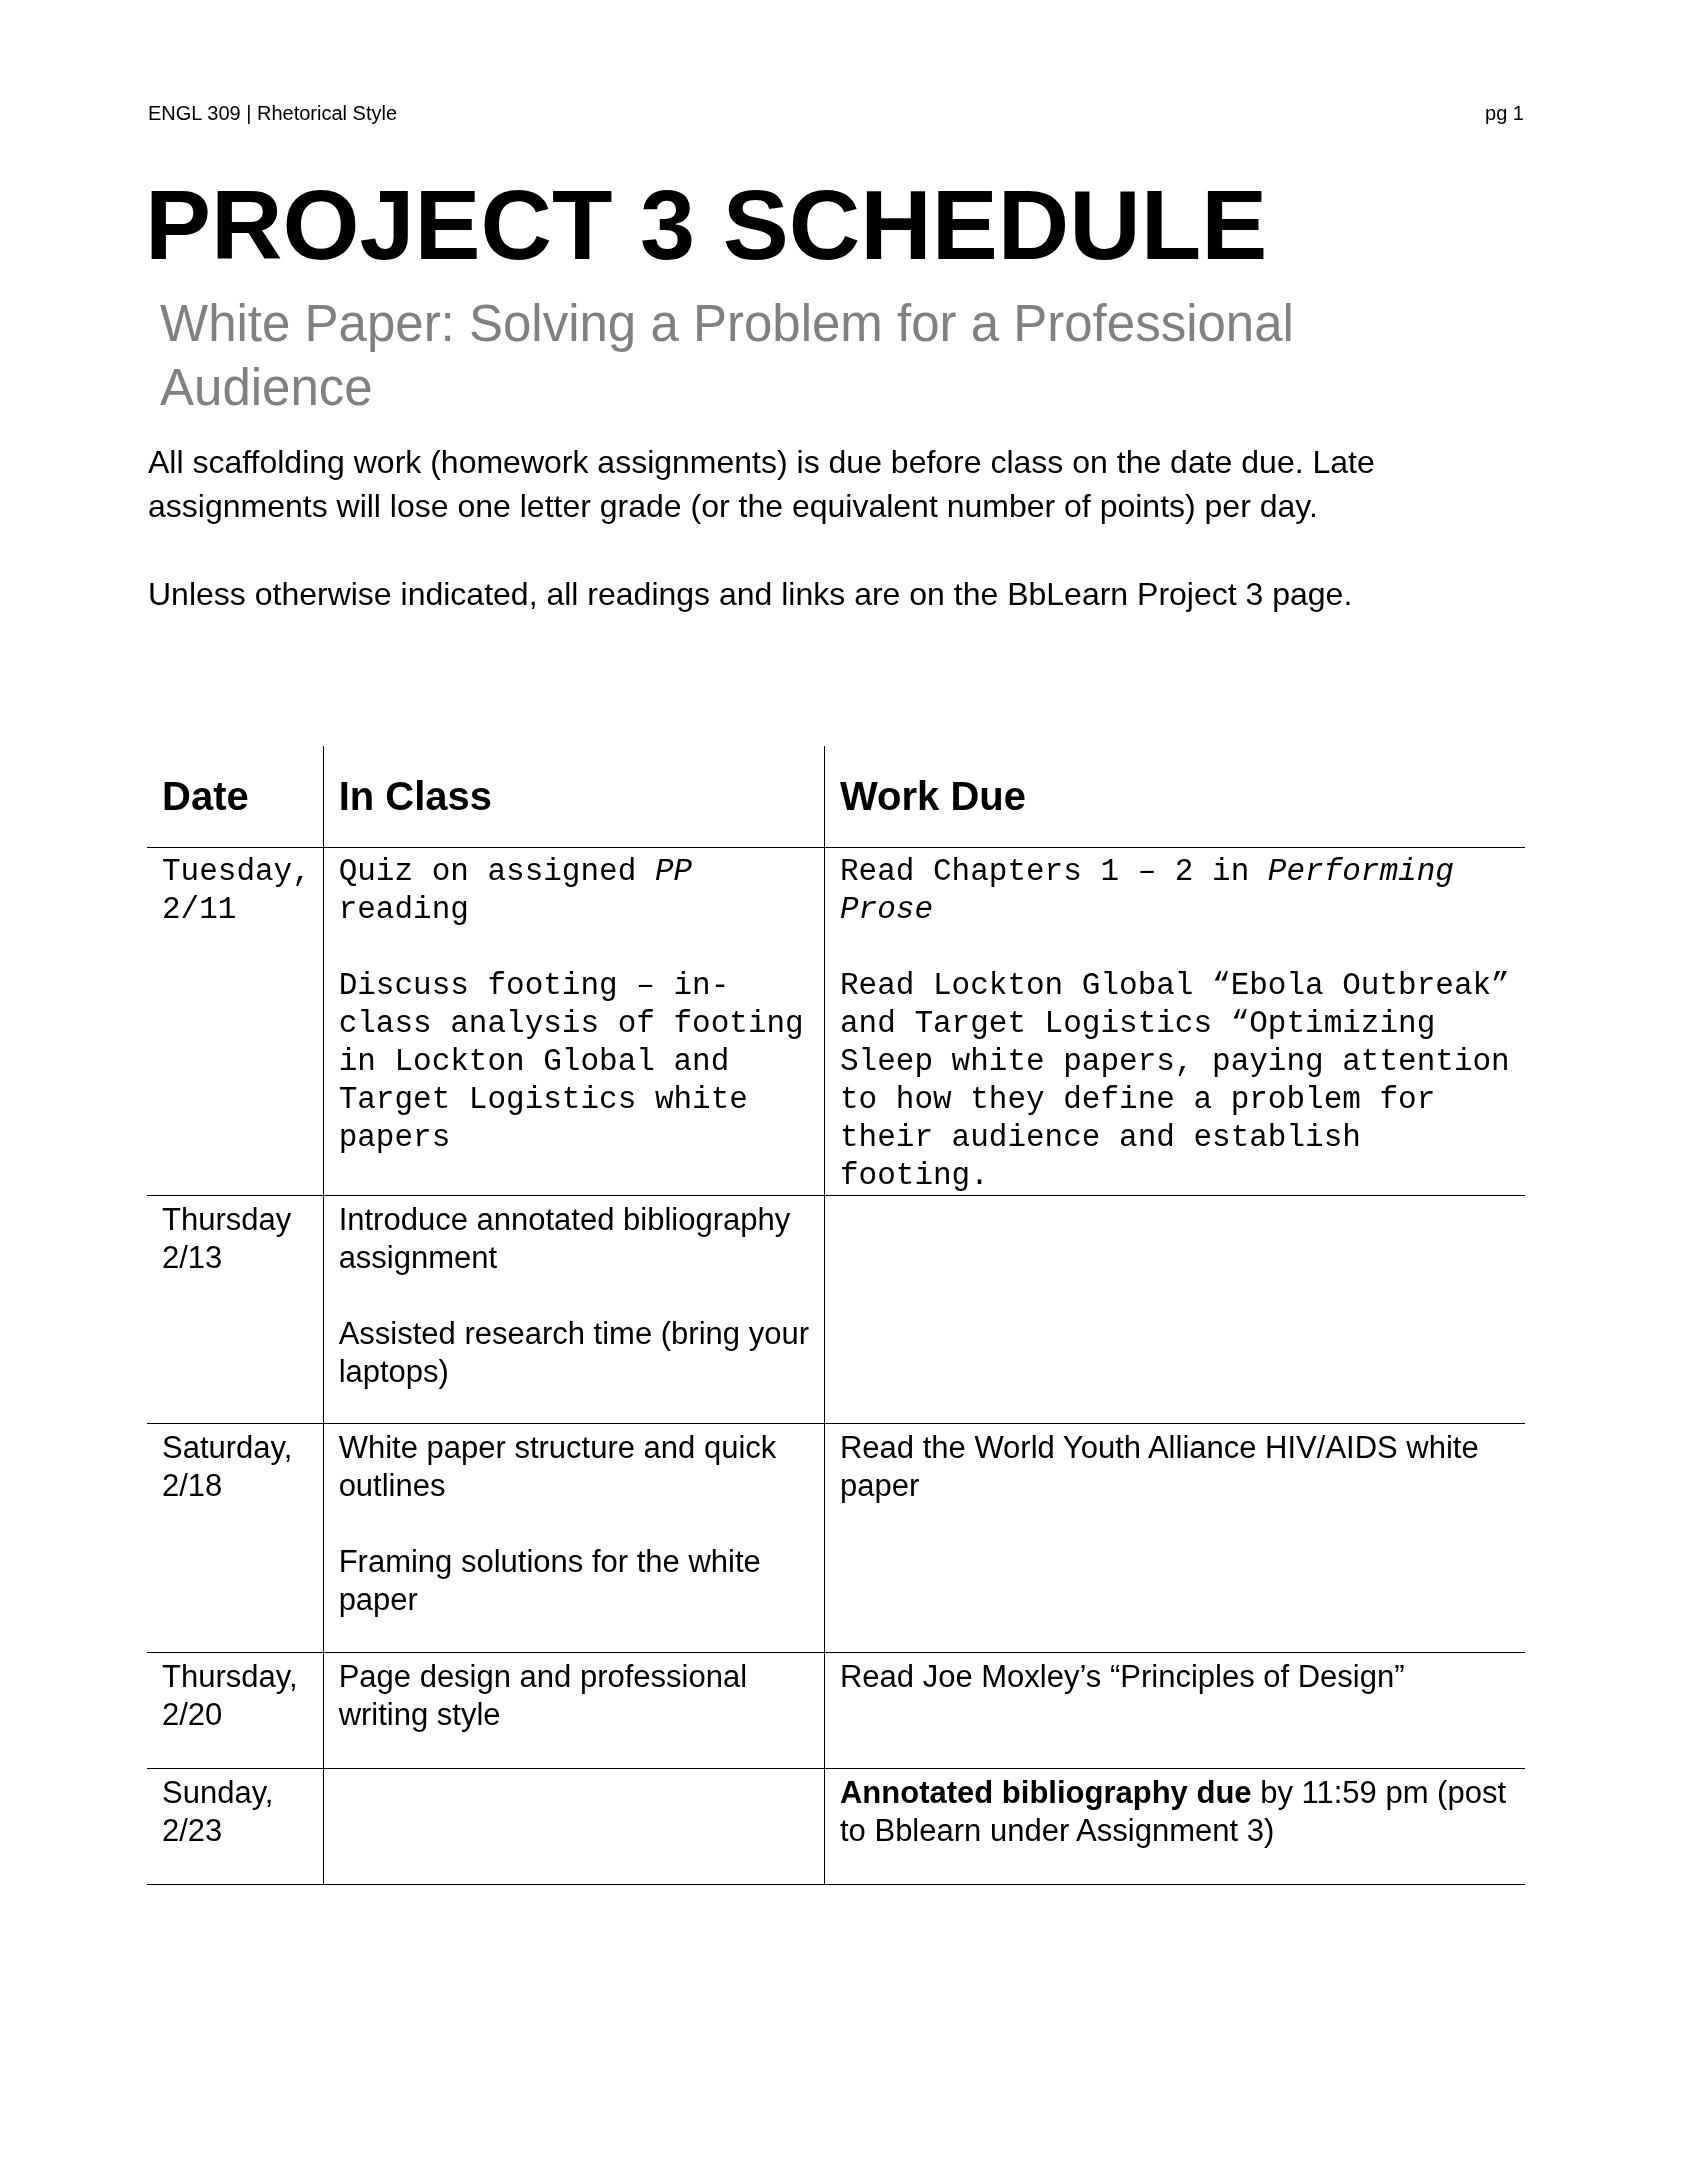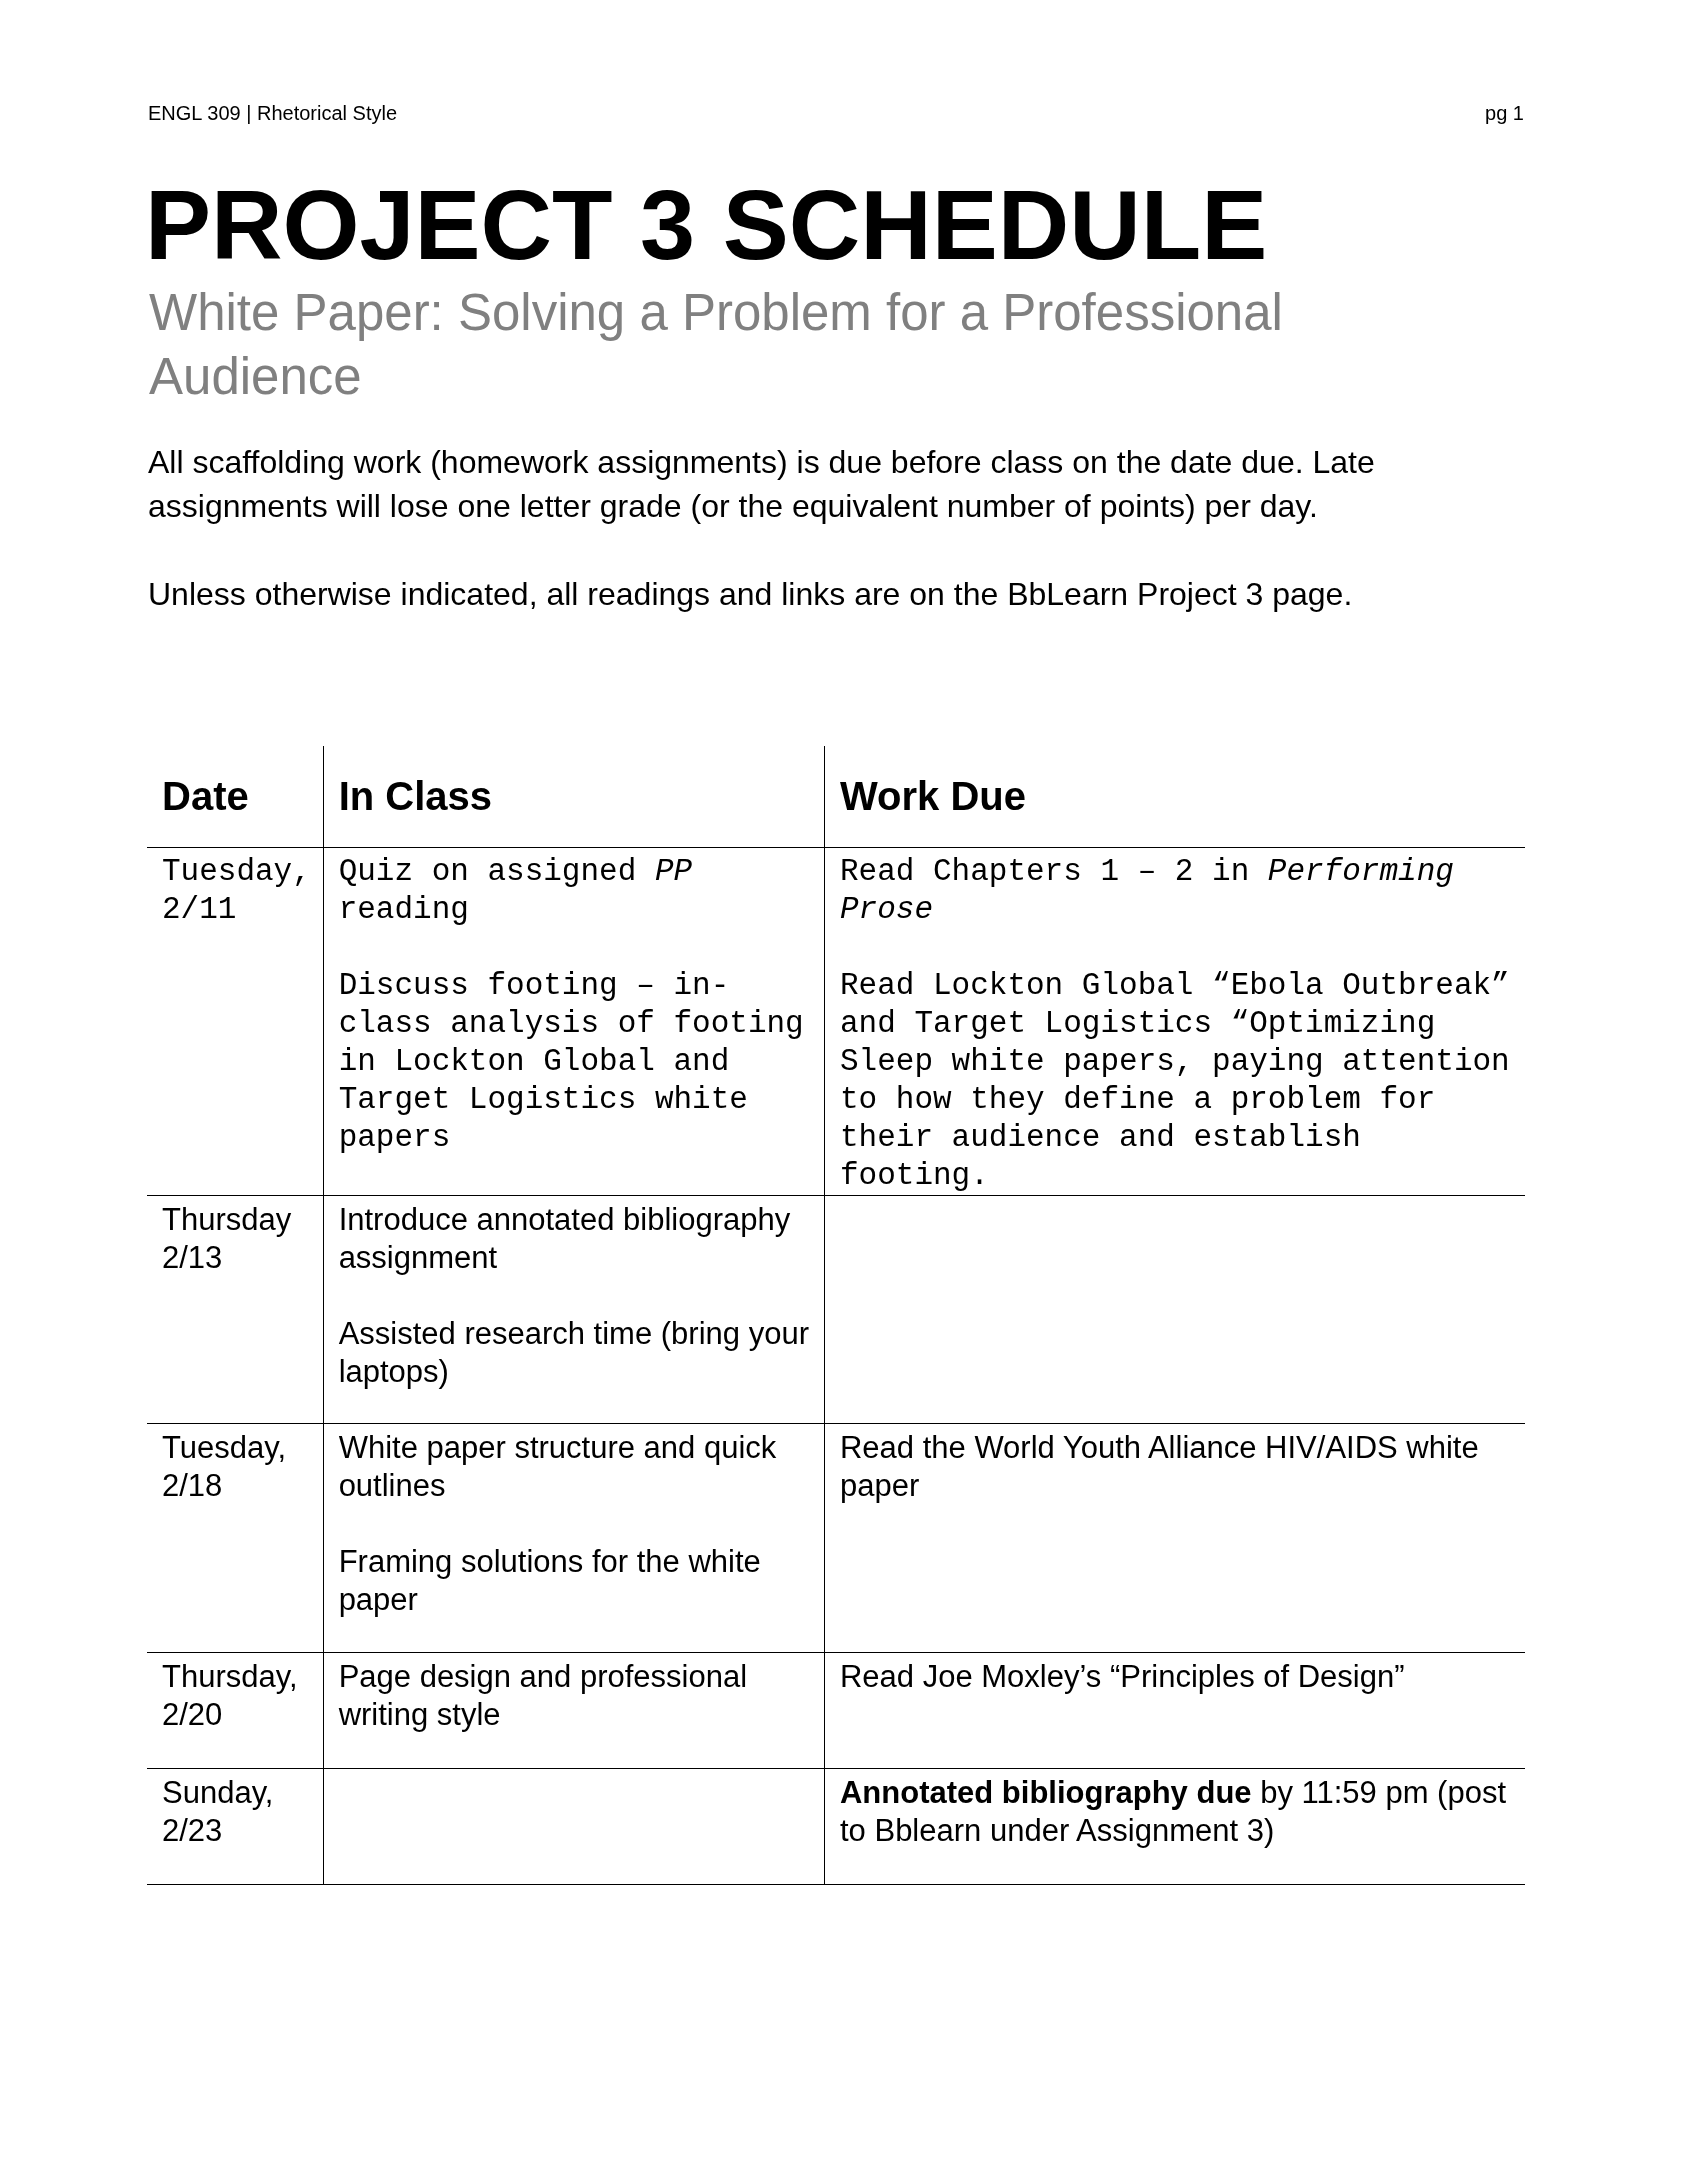--- a/index.html
+++ b/index.html
@@ -10,21 +10,21 @@
   .page-header {
     position: absolute; left: 148px; top: 97px; width: 1376px;
     display: flex; justify-content: space-between;
     font-size: 20px; line-height: 33px;
   }
   .title {
     position: absolute; left: 145px; top: 171px; margin: 0;
     font-size: 99px; font-weight: 700; line-height: 107px; letter-spacing: 0px;
   }
   .subtitle {
-    position: absolute; left: 148px; top: 280px; width: 1318px; margin: 1px;
+    position: absolute; left: 148px; top: 280px; width: 1318px; margin: 12px;
     font-size: 51px; font-weight: 400; line-height: 64px; color: #808080;
   }
   .intro {
     position: absolute; left: 148px; top: 440px; width: 1368px;
     font-size: 32px; line-height: 44px;
   }
   .intro p { margin: 0 0 44px 0; }
 
   .schedule {
     position: absolute; left: 147px; top: 746px; width: 1378px;
@@ -102,21 +102,21 @@
     <tr class="r3">
       <td>Thursday 2/13</td>
       <td>
         <p class="cell-block">Introduce annotated bibliography assignment</p>
         <p class="cell-block">Assisted research time (bring your laptops)</p>
       </td>
       <td></td>
     </tr>
 
     <tr class="r4">
-      <td>Tuesday, 2/18</td>
+      <td>Saturday, 2/18</td>
       <td>
         <p class="cell-block">White paper structure and quick outlines</p>
         <p class="cell-block">Framing solutions for the white paper</p>
       </td>
       <td>
         <p class="cell-block">Read the World Youth Alliance HIV/AIDS white paper</p>
       </td>
     </tr>
 
     <tr class="r5">

